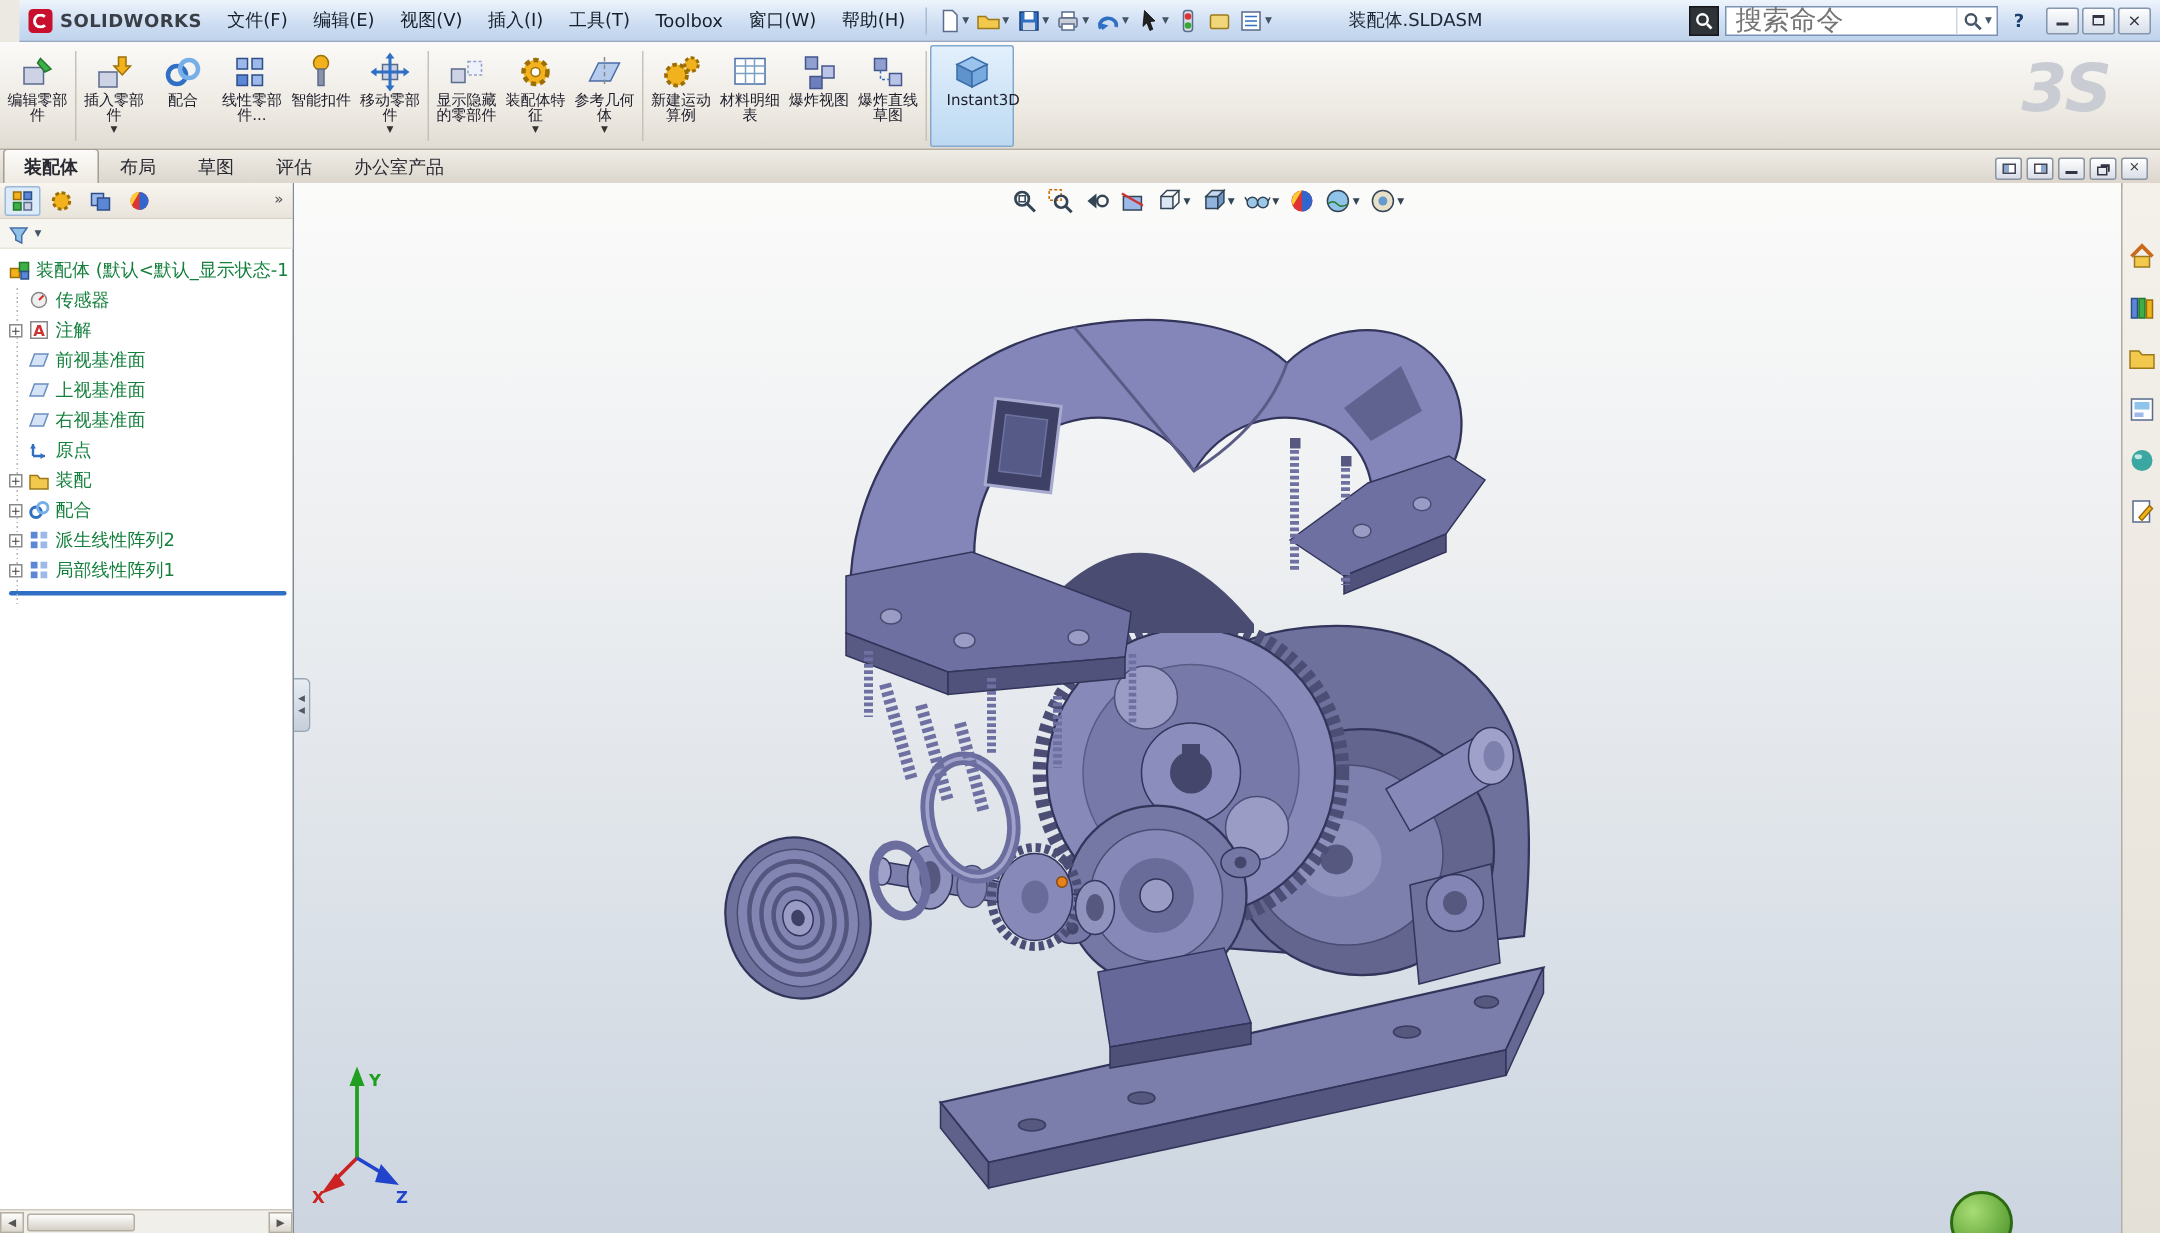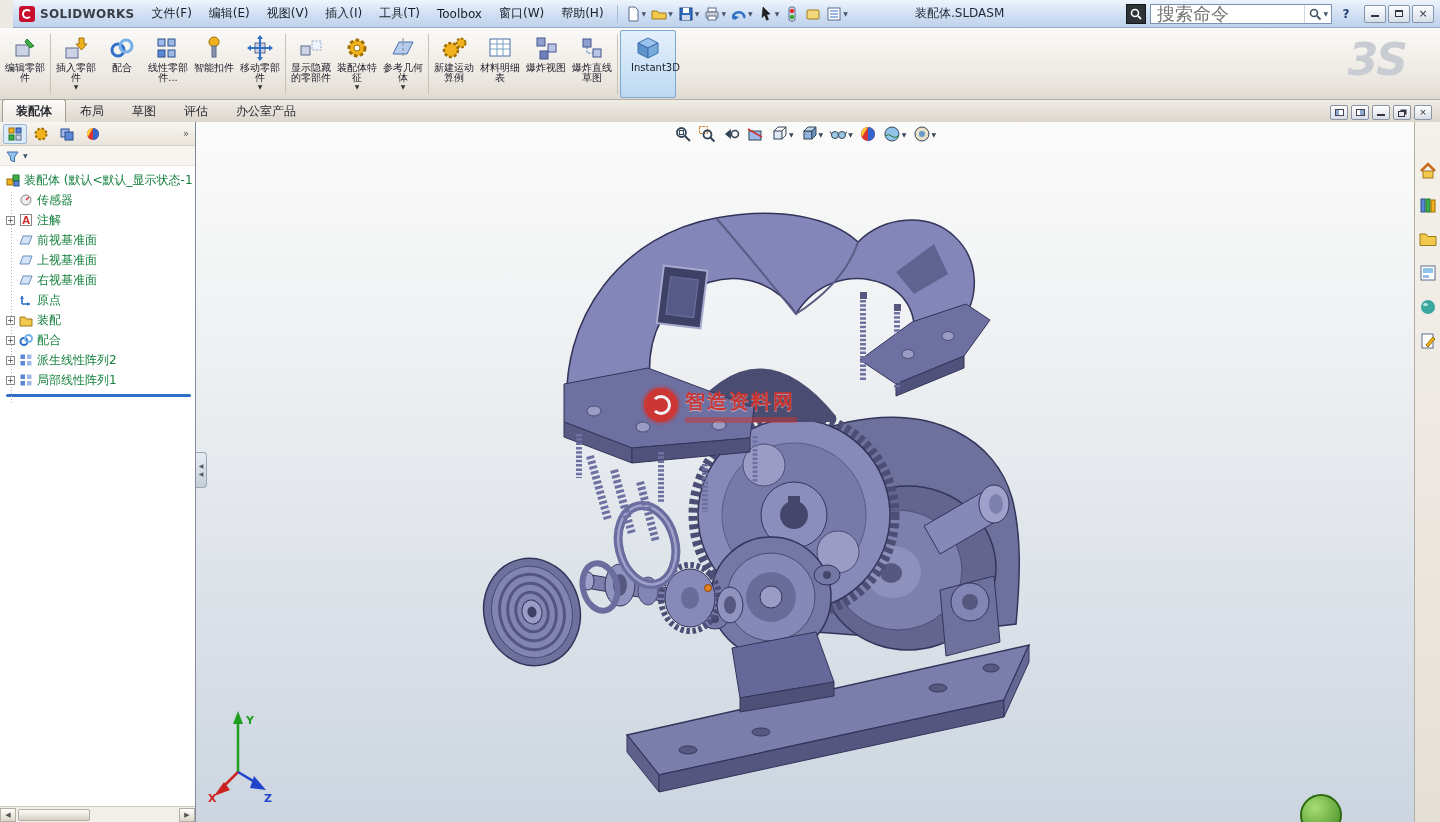--- a/index.html
+++ b/index.html
@@ -11,21 +11,21 @@
     background:linear-gradient(#eef4fc,#cdddf2 60%,#bfd3ec);
     border-bottom:1px solid #94aac6; display:flex; align-items:center; padding:0 4px; gap:1px; }
   .logo { display:flex; align-items:center; gap:5px; padding:0 8px 0 2px; }
   .logo-mark { width:16px; height:16px; background:#c8102e; border-radius:3px; position:relative; flex:none; }
   .logo-mark::after { content:""; position:absolute; inset:3px; border:2px solid #fff; border-right-color:transparent; border-radius:50%; }
   .logo-text { font-weight:bold; color:#3a3f47; font-size:12px; letter-spacing:.3px; }
   .menu-item { padding:4px 8px; color:#15202b; cursor:default; white-space:nowrap; }
   .tb-sep { width:1px; height:18px; background:#a8bcd6; margin:0 4px; flex:none; }
   .tb-btn { height:22px; display:flex; align-items:center; justify-content:center; padding:0 2px; border-radius:2px; }
   .caret { font-size:6px; color:#456; margin-left:1px; }
-  .doc-title { margin-left:64px; color:#1c2836; white-space:nowrap; }
+  .doc-title { margin-left:48px; color:#1c2836; white-space:nowrap; }
   .search-wrap { margin-left:auto; display:flex; align-items:center; gap:4px; padding-right:2px; }
   .search-scope { width:20px; height:20px; background:#2e3338; border:1px solid #14181c; display:flex; align-items:center; justify-content:center; }
   .search-box { display:flex; align-items:center; background:#fff; border:1px solid #7a93b4; height:20px; width:182px; }
   .search-box input { border:none; outline:none; flex:1; font-size:18px; padding:0 6px; color:#444; font-family:inherit; min-width:0; background:transparent; }
   .search-mag { display:flex; align-items:center; padding:0 3px; border-left:1px solid #d0d8e4; height:100%; }
   .help-btn { width:20px; height:20px; display:flex; align-items:center; justify-content:center; color:#1a3e6e; font-weight:bold; }
   .win-btns { display:flex; gap:2px; margin-left:4px; }
   .win-btn { width:22px; height:18px; border:1px solid #8696ac; border-radius:2px;
     background:linear-gradient(#fdfdfe,#d7dfea); display:flex; align-items:center; justify-content:center; color:#334; font-size:11px; line-height:1; }
   .ico-min { width:8px; height:7px; border-bottom:2px solid #334; }
@@ -679,27 +679,20 @@
         </svg>
       <span class="hu-caret">▼</span>
     </span>
   </div>
 
   <div class="collapse-tab">
     <span>◀</span>
     <span>◀</span>
   </div>
 
-  <div class="watermark">
-    <span class="wm-logo"></span>
-    <span class="wm-text">
-      <div class="wm-title">智造资料网</div>
-      <div class="wm-bar"></div>
-    </span>
-  </div>
 
   <svg class="triad" width="72" height="98">
     <line x1="32" y1="66" x2="32" y2="16" stroke="#1f9e1f" stroke-width="2.5"></line>
     <polygon points="27,18 37,18 32,5" fill="#1f9e1f"></polygon>
     <text x="40" y="18" fill="#1f9e1f" font-size="11" font-weight="bold">Y</text>
     <line x1="32" y1="66" x2="16" y2="82" stroke="#cc2222" stroke-width="2.5"></line>
     <polygon points="18,76 8,90 24,84" fill="#cc2222"></polygon>
     <text x="2" y="96" fill="#cc2222" font-size="11" font-weight="bold">X</text>
     <line x1="32" y1="66" x2="52" y2="78" stroke="#2244cc" stroke-width="2.5"></line>
     <polygon points="48,70 60,84 44,82" fill="#2244cc"></polygon>

